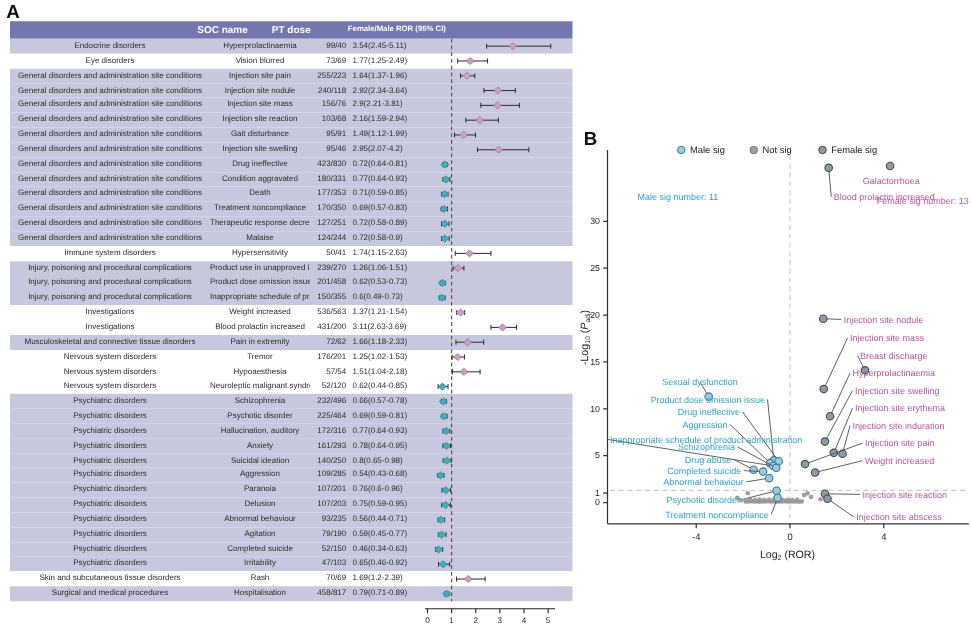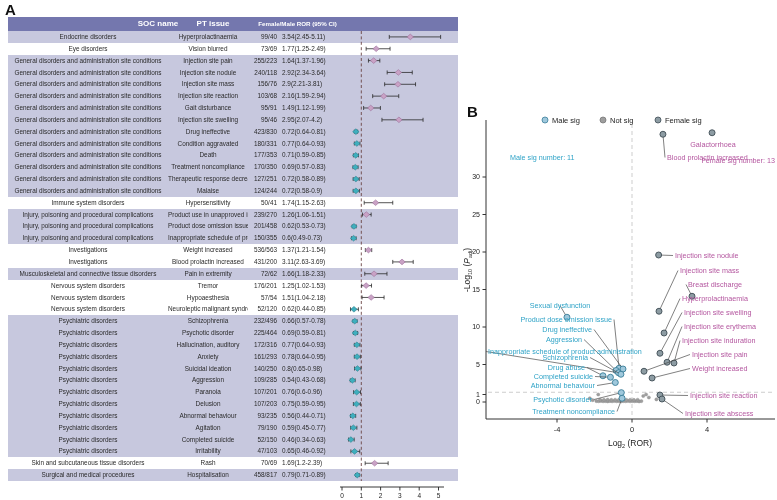--- a/index.html
+++ b/index.html
@@ -3,21 +3,21 @@
 <meta charset="utf-8">
 <style>
   html,body{margin:0;padding:0;background:#fff;}
   body{font-family:"Liberation Sans",sans-serif;}
   #figure{position:relative;width:777px;height:500px;background:#fff;overflow:hidden;}
   .panel-label{position:absolute;font-size:15px;font-weight:bold;color:#111;}
   #panelA-label{left:5px;top:1px;}
   #panelB-label{left:467px;top:103px;}
   #tableA{position:absolute;left:8px;top:17px;width:450px;}
   #tableA .hdr{position:relative;height:14px;color:#fff;font-weight:bold;}
-  #tableA .hdr span{position:absolute;top:0;line-height:14px;}
+  #tableA .hdr span{position:absolute;top:0;line-height:14px;padding-left:20px;}
   #hdr-soc{left:0;width:300px;text-align:center;font-size:8px;}
   #hdr-pt{left:160px;width:90px;text-align:center;font-size:8px;}
   #hdr-ror{left:232px;width:115px;text-align:center;font-size:6.2px;}
   #rowsA{position:relative;width:450px;height:450px;}
   .trow{position:absolute;left:0;width:450px;}
   .trow span{position:absolute;top:0;height:100%;color:#2a2a2a;font-size:6.4px;white-space:nowrap;overflow:hidden;}
   .c-soc{left:0;width:160px;text-align:center;}
   .c-pt{left:160px;width:80px;text-align:center;}
   .c-n{left:225px;width:44px;text-align:right;}
   .c-ci{left:274px;width:62px;text-align:left;}
@@ -29,21 +29,21 @@
 <body>
 
 <div id="figure">
 
   <div id="panelA-label" class="panel-label">A</div>
   <div id="panelB-label" class="panel-label">B</div>
 
   <div id="tableA">
     <div class="hdr" id="tableA-header" style="background: rgb(116, 119, 174);">
       <span id="hdr-soc">SOC name</span>
-      <span id="hdr-pt">PT issue</span>
+      <span id="hdr-pt">PT dose</span>
       <span id="hdr-ror">Female/Male ROR (95% CI)</span>
     </div>
     <div id="rowsA">
         <div class="trow" style="top: 0px; height: 11.8421px; line-height: 11.8421px; background: rgb(199, 200, 222);">
           <span class="c-soc">Endocrine disorders</span>
           <span class="c-pt">Hyperprolactinaemia</span>
           <span class="c-n">99/40</span>
           <span class="c-ci">3.54(2.45-5.11)</span>
         </div>
         <div class="trow" style="top: 11.8421px; height: 11.8421px; line-height: 11.8421px; background: rgb(255, 255, 255);">

